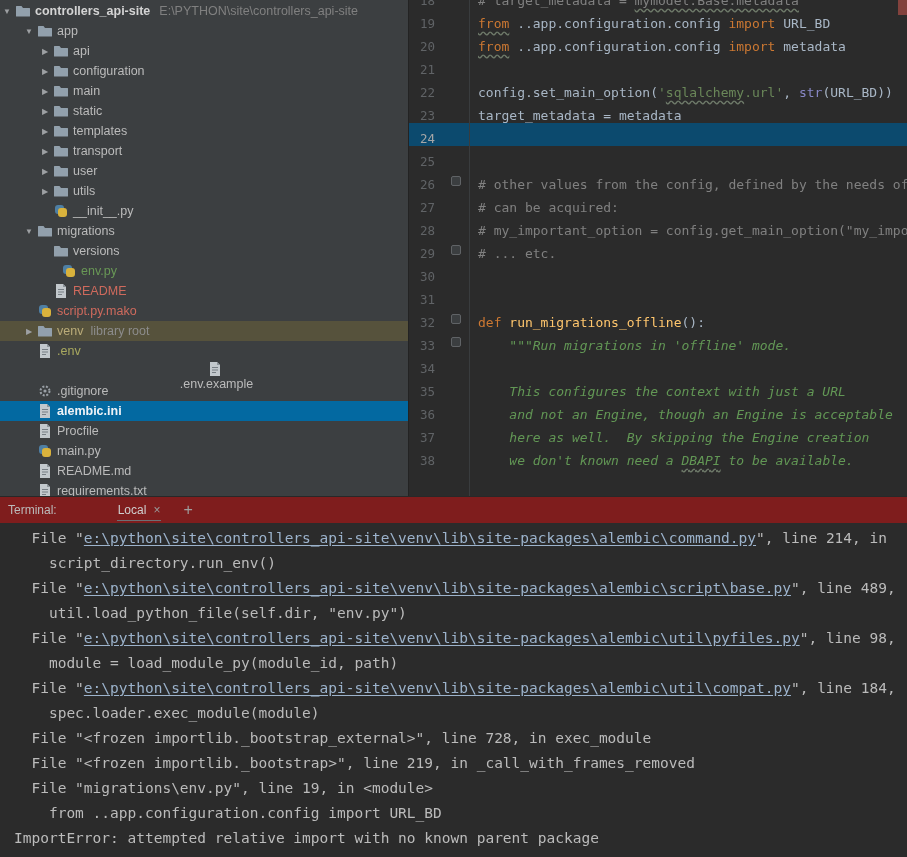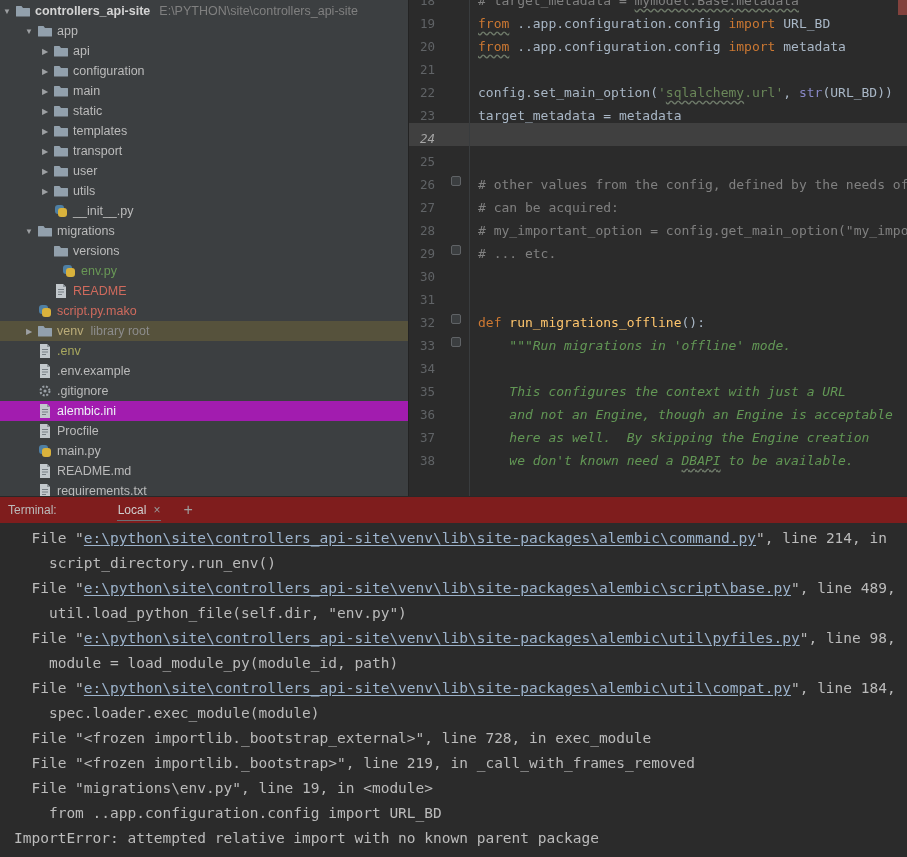--- a/index.html
+++ b/index.html
@@ -12,30 +12,30 @@
   
   .sidebar { width:408px; flex:none; background:#3c3f41; overflow:hidden; padding-top:1px; }
   .tree-row { height:20px; display:flex; align-items:center; white-space:nowrap; font-size:12.5px; color:#bbbbbb; cursor:default; }
   .tree-arrow { width:14px; flex:none; font-size:8px; color:#9da0a3; text-align:center; }
   .tree-icon { width:18px; flex:none; display:inline-flex; align-items:center; justify-content:center; }
   .tree-icon svg { display:block; }
   .tree-label { margin-left:3px; }
   .tree-sub { margin-left:7px; color:#8c8c8c; }
   .row-venv { background:#56523c; }
   .row-venv .tree-label { color:#b9ab79; }
-  .row-selected { background:#a21caf; }
+  .row-selected { background:#0369a1;font-weight:bold; }
   .row-selected .tree-label { color:#eef2f7; }
   .root-name { margin-left:3px; font-weight:bold; color:#d4d4d4; }
   .root-path { margin-left:9px; color:#808080; font-weight:normal; }
 
   
   .editor { flex:1; background:#2b2b2b; border-left:1px solid #232323; overflow:hidden; position:relative; }
   .code-area { margin-top:-15px; font-family:"DejaVu Sans Mono","Liberation Mono",monospace; font-size:13px; }
   .code-row { height:23px; display:flex; align-items:flex-end; white-space:pre; }
-  .code-row.current { background:#404040;font-style:italic; }
+  .code-row.current { background:#0c4a6e; }
   .lnum { width:30px; flex:none; text-align:right; padding-right:4px; color:#606366; font-size:12.5px; }
   .code-row.current .lnum { color:#a6a6a6; }
   .gut { width:30px; flex:none; position:relative; height:100%; }
   .gut.has-icon::before { content:''; position:absolute; left:12px; top:50%; margin-top:-5px;
        width:8px; height:8px; border:1px solid #606366; border-radius:2px; background:#3b3e40; }
   .ctext { padding-left:9px; white-space:pre; }
   .gutter-sep { position:absolute; left:60px; top:0; bottom:0; width:1px; background:#393c3e; }
 
   .s-d  { color:#a9b7c6; }
   .s-kw { color:#cc7832; }
@@ -239,21 +239,21 @@
               <svg width="16" height="16" viewBox="0 0 16 16">
                 <path fill="#c2c8cc" d="M3 1h7l3 3v11H3z"></path>
                 <path fill="#8c9499" d="M10 1l3 3h-3z"></path>
                 <rect x="5" y="6" width="6" height="1" fill="#767e84"></rect>
                 <rect x="5" y="8.5" width="6" height="1" fill="#767e84"></rect>
                 <rect x="5" y="11" width="4" height="1" fill="#767e84"></rect>
               </svg>
             </span>
             <span class="tree-label" style="color: rgb(169, 169, 95);">.env</span>
           </div>
-          <div class="tree-row" style="padding-left: 22px;">
+          <div class="tree-row" style="padding-left: 22px; flex-direction: column;">
             <span class="tree-arrow"></span>
             <span class="tree-icon">
               <svg width="16" height="16" viewBox="0 0 16 16">
                 <path fill="#c2c8cc" d="M3 1h7l3 3v11H3z"></path>
                 <path fill="#8c9499" d="M10 1l3 3h-3z"></path>
                 <rect x="5" y="6" width="6" height="1" fill="#767e84"></rect>
                 <rect x="5" y="8.5" width="6" height="1" fill="#767e84"></rect>
                 <rect x="5" y="11" width="4" height="1" fill="#767e84"></rect>
               </svg>
             </span>

